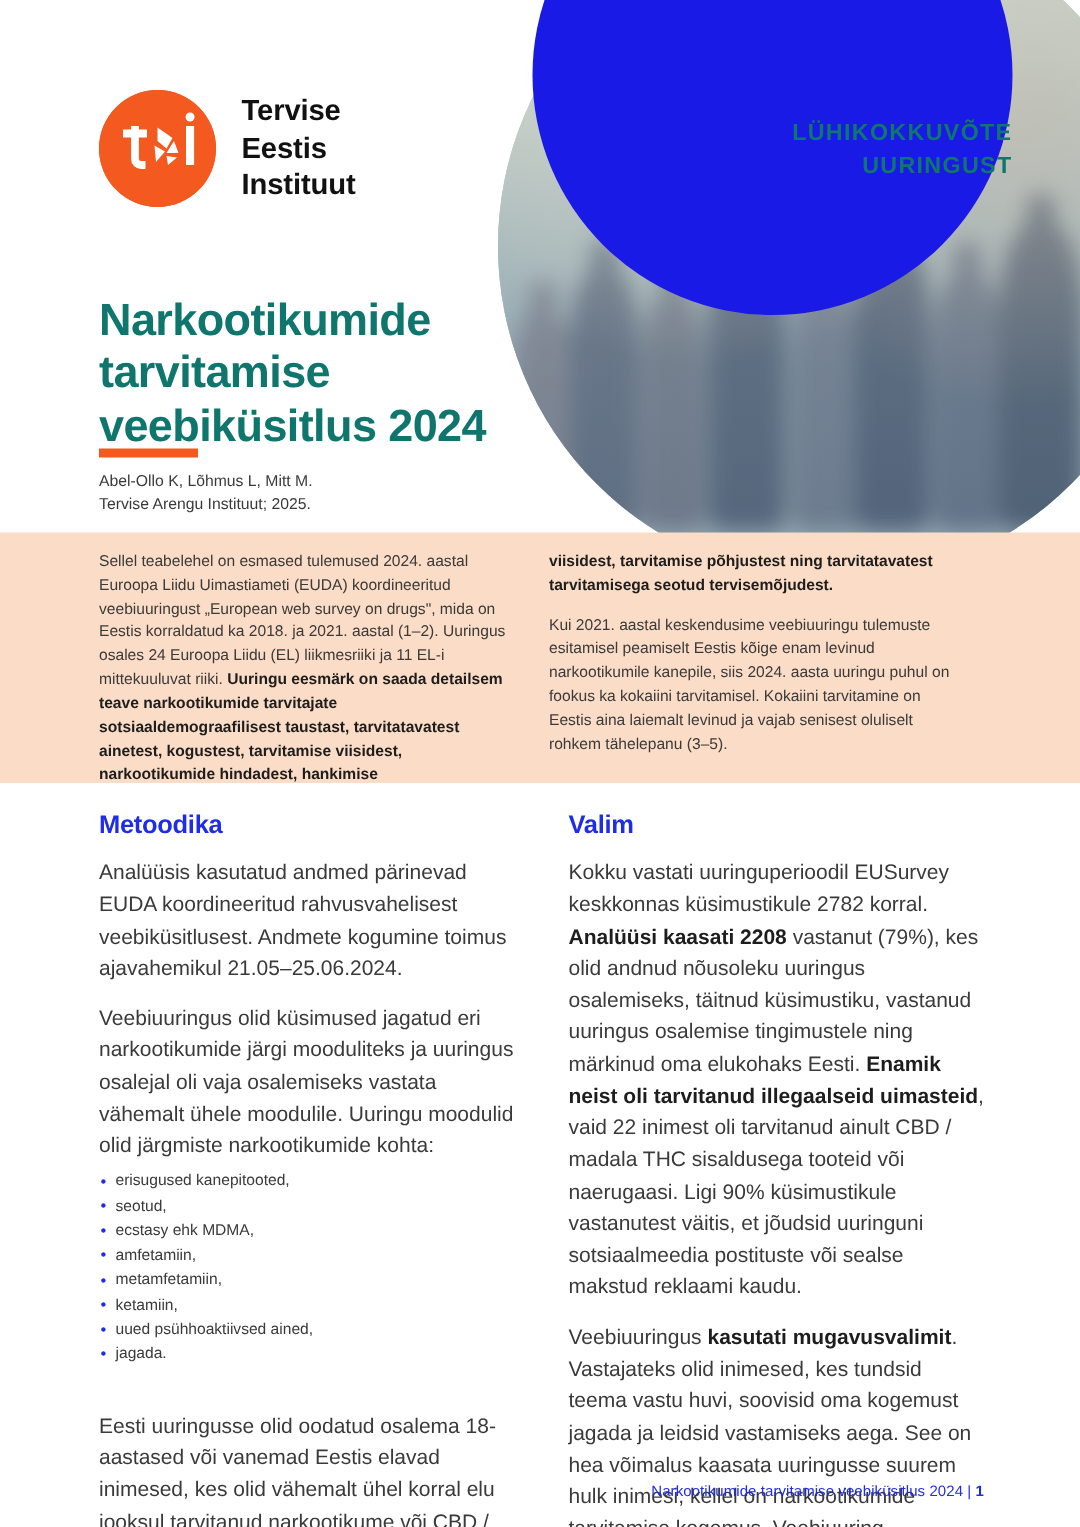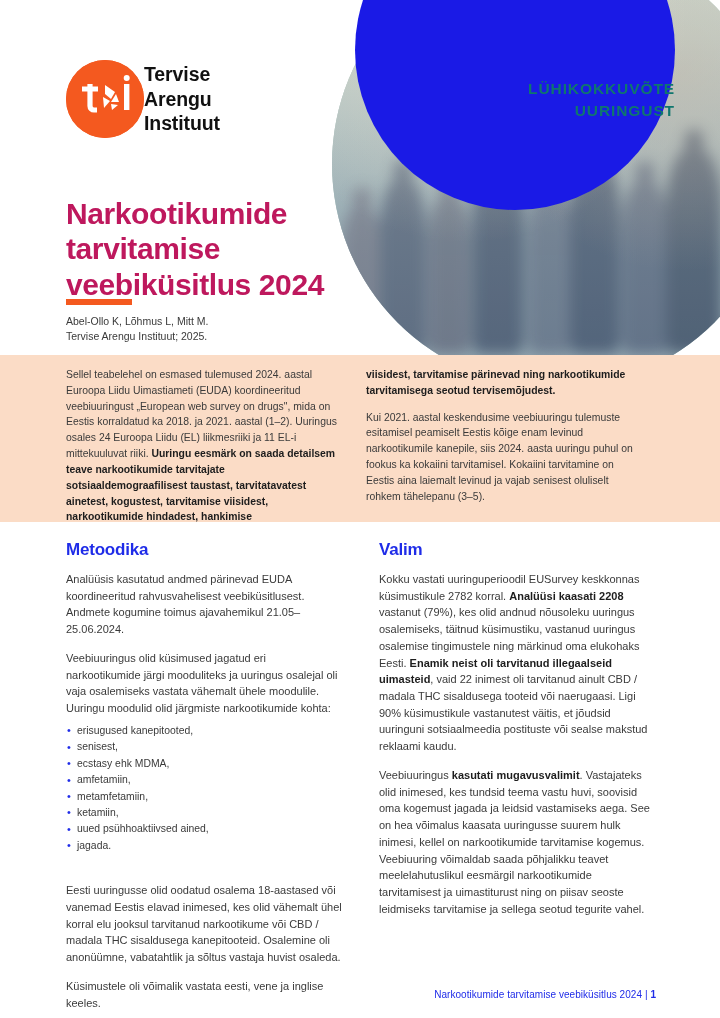--- a/index.html
+++ b/index.html
@@ -103,20 +103,21 @@
     line-height: 1.45;
   }
 
   
   .logo {
     position: absolute;
     left: 66px;
     top: 60px;
     display: flex;
     align-items: center;
+    gap: 17px;
   }
   .logo-mark {
     width: 78px;
     height: 78px;
     border-radius: 50%;
     background: #f4591f;
     position: relative;
   }
   .logo-text {
     font-size: 19.5px;
@@ -128,21 +129,21 @@
 
   
   .title {
     position: absolute;
     left: 66px;
     top: 176px;
     width: 290px;
     font-size: 30px;
     line-height: 1.18;
     font-weight: bold;
-    color: #be185d;
+    color: #0f766e;
     letter-spacing: -0.4px;
   }
   .title-rule {
     position: absolute;
     left: 66px;
     top: 299px;
     width: 66px;
     height: 6px;
     background: #f4591f;
   }
@@ -195,21 +196,21 @@
   .col { width: 277px; }
   .sec-title {
     font-size: 17px;
     font-weight: bold;
     color: #1f2ce8;
     margin: 0 0 11px 0;
     letter-spacing: -0.2px;
   }
   .col p {
     margin: 0 0 12px 0;
-    font-size: 11px;
+    font-size: 14px;
     line-height: 1.52;
     color: #3a3a3a;
   }
   .col p b { color: #1d1d1d; }
   .bullets {
     margin: -6px 0 28px 0;
     padding: 0;
     list-style: none;
   }
   .bullets li {
@@ -273,21 +274,21 @@
       <rect x="58" y="24" width="5.4" height="26" fill="#ffffff"></rect>
       <circle cx="60.7" cy="18" r="3" fill="#ffffff"></circle>
       <path d="M39 25 L49 32 L45 39 L39 34 Z" fill="#ffffff"></path>
       <path d="M50 34 L53 42 L45 42 Z" fill="#ffffff"></path>
       <path d="M37 37 L44 41 L38 48 Z" fill="#ffffff"></path>
       <path d="M45 44 L52 45 L46 50 Z" fill="#ffffff"></path>
     </svg>
   </div>
   <div class="logo-text">
     <div>Tervise</div>
-    <div>Arengu</div>
+    <div>Eestis</div>
     <div>Instituut</div>
   </div>
 </div>
 
 <h1 class="title">
   <span>Narkootikumide</span><br>
   <span>tarvitamise</span><br>
   <span>veebiküsitlus 2024</span>
 </h1>
 <div class="title-rule"></div>
@@ -295,34 +296,34 @@
   <div>Abel-Ollo K, Lõhmus L, Mitt M.</div>
   <div>Tervise Arengu Instituut; 2025.</div>
 </div>
 
 <div class="intro-band"></div>
 <div class="intro-cols">
   <div class="intro-col">
     <p><span>Sellel teabelehel on esmased tulemused 2024. aastal Euroopa Liidu Uimastiameti (EUDA) koordineeritud veebiuuringust „European web survey on drugs", mida on Eestis korraldatud ka 2018. ja 2021. aastal (1–2). Uuringus osales 24 Euroopa Liidu (EL) liikmesriiki ja 11 EL-i mittekuuluvat riiki. </span><b>Uuringu eesmärk on saada detailsem teave narkootikumide tarvitajate sotsiaaldemograafilisest taustast, tarvitatavatest ainetest, kogustest, tarvitamise viisidest, narkootikumide hindadest, hankimise</b></p>
   </div>
   <div class="intro-col">
-    <p><b>viisidest, tarvitamise pärinevad ning narkootikumide tarvitamisega seotud tervisemõjudest.</b></p>
+    <p><b>viisidest, tarvitamise põhjustest ning tarvitatavatest tarvitamisega seotud tervisemõjudest.</b></p>
     <p>Kui 2021. aastal keskendusime veebiuuringu tulemuste esitamisel peamiselt Eestis kõige enam levinud narkootikumile kanepile, siis 2024. aasta uuringu puhul on fookus ka kokaiini tarvitamisel. Kokaiini tarvitamine on Eestis aina laiemalt levinud ja vajab senisest oluliselt rohkem tähelepanu (3–5).</p>
   </div>
 </div>
 
 <div class="cols">
 
   <div class="col">
     <h2 class="sec-title">Metoodika</h2>
     <p>Analüüsis kasutatud andmed pärinevad EUDA koordineeritud rahvusvahelisest veebiküsitlusest. Andmete kogumine toimus ajavahemikul 21.05–25.06.2024.</p>
     <p>Veebiuuringus olid küsimused jagatud eri narkootikumide järgi mooduliteks ja uuringus osalejal oli vaja osalemiseks vastata vähemalt ühele moodulile. Uuringu moodulid olid järgmiste narkootikumide kohta:</p>
     <ul class="bullets">
         <li>erisugused kanepitooted,</li>
-        <li>senisest,</li>
+        <li>seotud,</li>
         <li>ecstasy ehk MDMA,</li>
         <li>amfetamiin,</li>
         <li>metamfetamiin,</li>
         <li>ketamiin,</li>
         <li>uued psühhoaktiivsed ained,</li>
         <li>jagada.</li>
       </ul>
     <p>Eesti uuringusse olid oodatud osalema 18-aastased või vanemad Eestis elavad inimesed, kes olid vähemalt ühel korral elu jooksul tarvitanud narkootikume või CBD / madala THC sisaldusega kanepitooteid. Osalemine oli anonüümne, vabatahtlik ja sõltus vastaja huvist osaleda.</p>
     <p>Küsimustele oli võimalik vastata eesti, vene ja inglise keeles.</p>
   </div>

